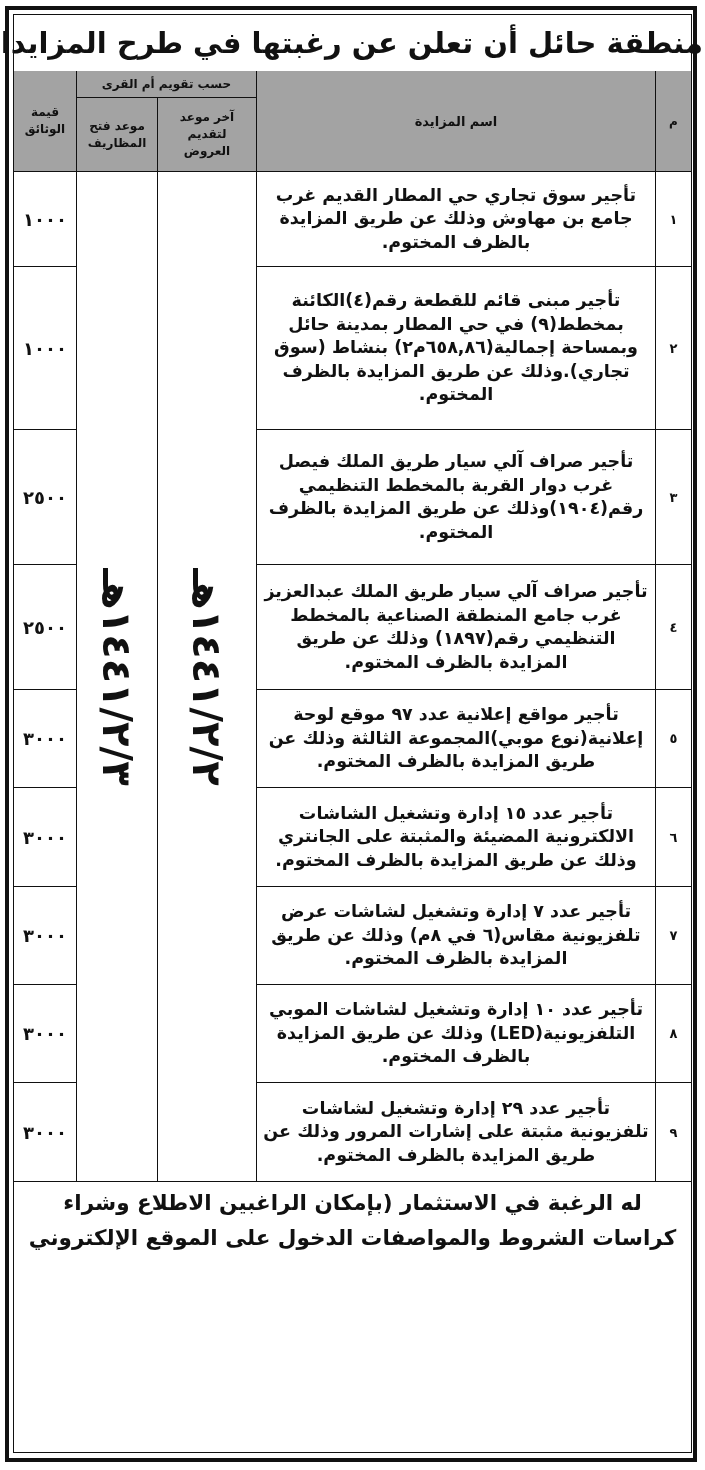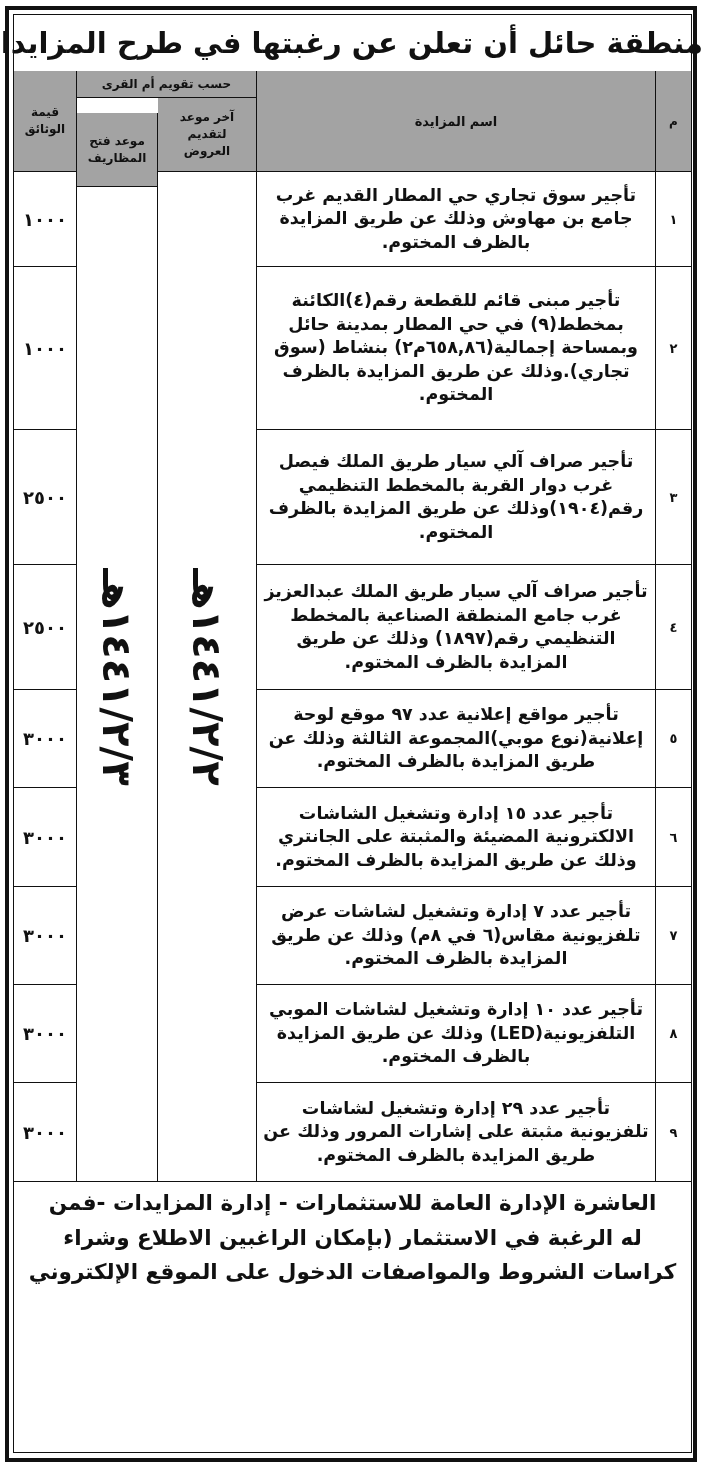--- a/index.html
+++ b/index.html
@@ -37,21 +37,21 @@
 
 <div class="outer"></div>
 <div class="inner"></div>
 
 <div class="title">يسر أمانة منطقة حائل أن تعلن عن رغبتها في طرح المزايدات التالية :</div>
 
 <div class="cell hdr hdr-sm" style="left:656px;top:71px;width:35px;height:101px;border-right:none;">م</div>
 <div class="cell hdr hdr-lg" style="left:257px;top:71px;width:399px;height:101px;">اسم المزايدة</div>
 <div class="cell hdr hdr-sm" style="left:77px;top:71px;width:180px;height:27px;">حسب تقويم أم القرى</div>
 <div class="cell hdr hdr-sm" style="left:158px;top:98px;width:99px;height:74px;padding:0 12px;">آخر موعد لتقديم العروض</div>
-<div class="cell hdr hdr-sm" style="left:77px;top:113px;width:81px;height:74px;padding:0 14px;">موعد فتح المظاريف</div>
+<div class="cell hdr hdr-sm" style="left:77px;top:98px;width:81px;height:74px;padding:0 14px;">موعد فتح المظاريف</div>
 <div class="cell hdr hdr-sm" style="left:14px;top:71px;width:63px;height:101px;padding:0 10px;">قيمة الوثائق</div>
 
 <div class="vdate" style="left:158px;top:172px;width:99px;height:1010px;border-bottom:1.5px solid #111;">
   <span>١٤٤١/٢/٢هـ</span>
 </div>
 <div class="vdate" style="left:77px;top:172px;width:81px;height:1010px;border-bottom:1.5px solid #111;">
   <span>١٤٤١/٢/٣هـ</span>
 </div>
 
 <div>
@@ -94,16 +94,15 @@
   <div class="cell desc" style="left:257px;top:985px;width:399px;height:98px;">تأجير عدد ١٠ إدارة وتشغيل لشاشات الموبي التلفزيونية(LED) وذلك عن طريق المزايدة بالظرف المختوم.</div>
   <div class="cell price" style="left:14px;top:985px;width:63px;height:98px;">٣٠٠٠</div>
 </div>
 <div>
   <div class="cell num" style="left:656px;top:1083px;width:35px;height:99px;border-right:none;">٩</div>
   <div class="cell desc" style="left:257px;top:1083px;width:399px;height:99px;">تأجير عدد ٢٩ إدارة وتشغيل لشاشات تلفزيونية مثبتة على إشارات المرور وذلك عن طريق المزايدة بالظرف المختوم.</div>
   <div class="cell price" style="left:14px;top:1083px;width:63px;height:99px;">٣٠٠٠</div>
 </div>
 
 <div class="footer">
-  <div>العاشرة الإدارة العامة للاستثمارات - إدارة المزايدات -فمن</div>
   <div>له الرغبة في الاستثمار (بإمكان الراغبين الاطلاع وشراء</div>
   <div>كراسات الشروط والمواصفات الدخول على الموقع الإلكتروني</div>
 </div>
 
 </body></html>

